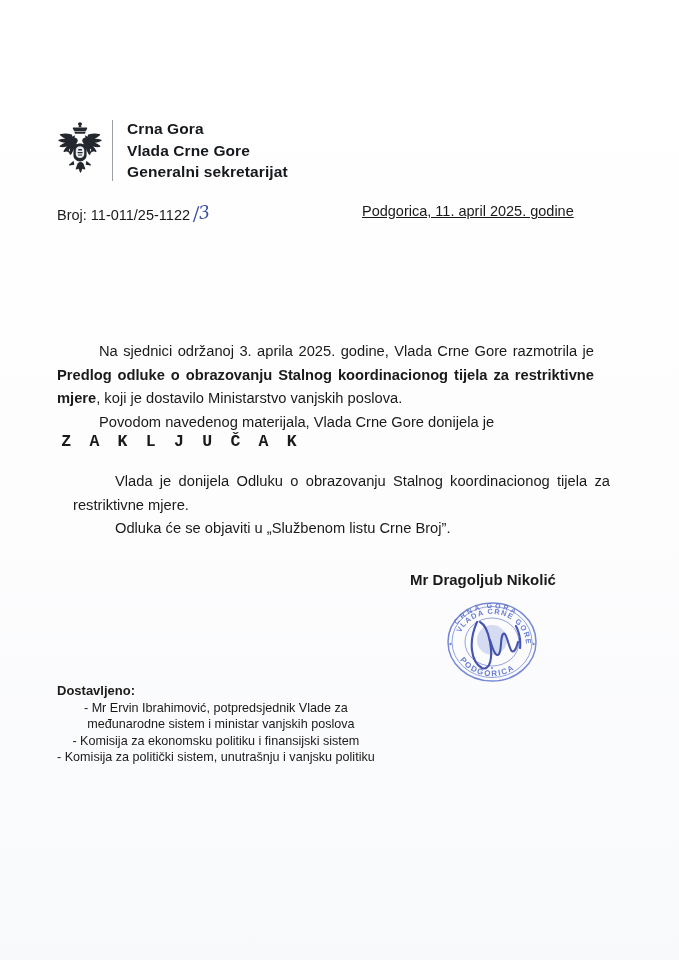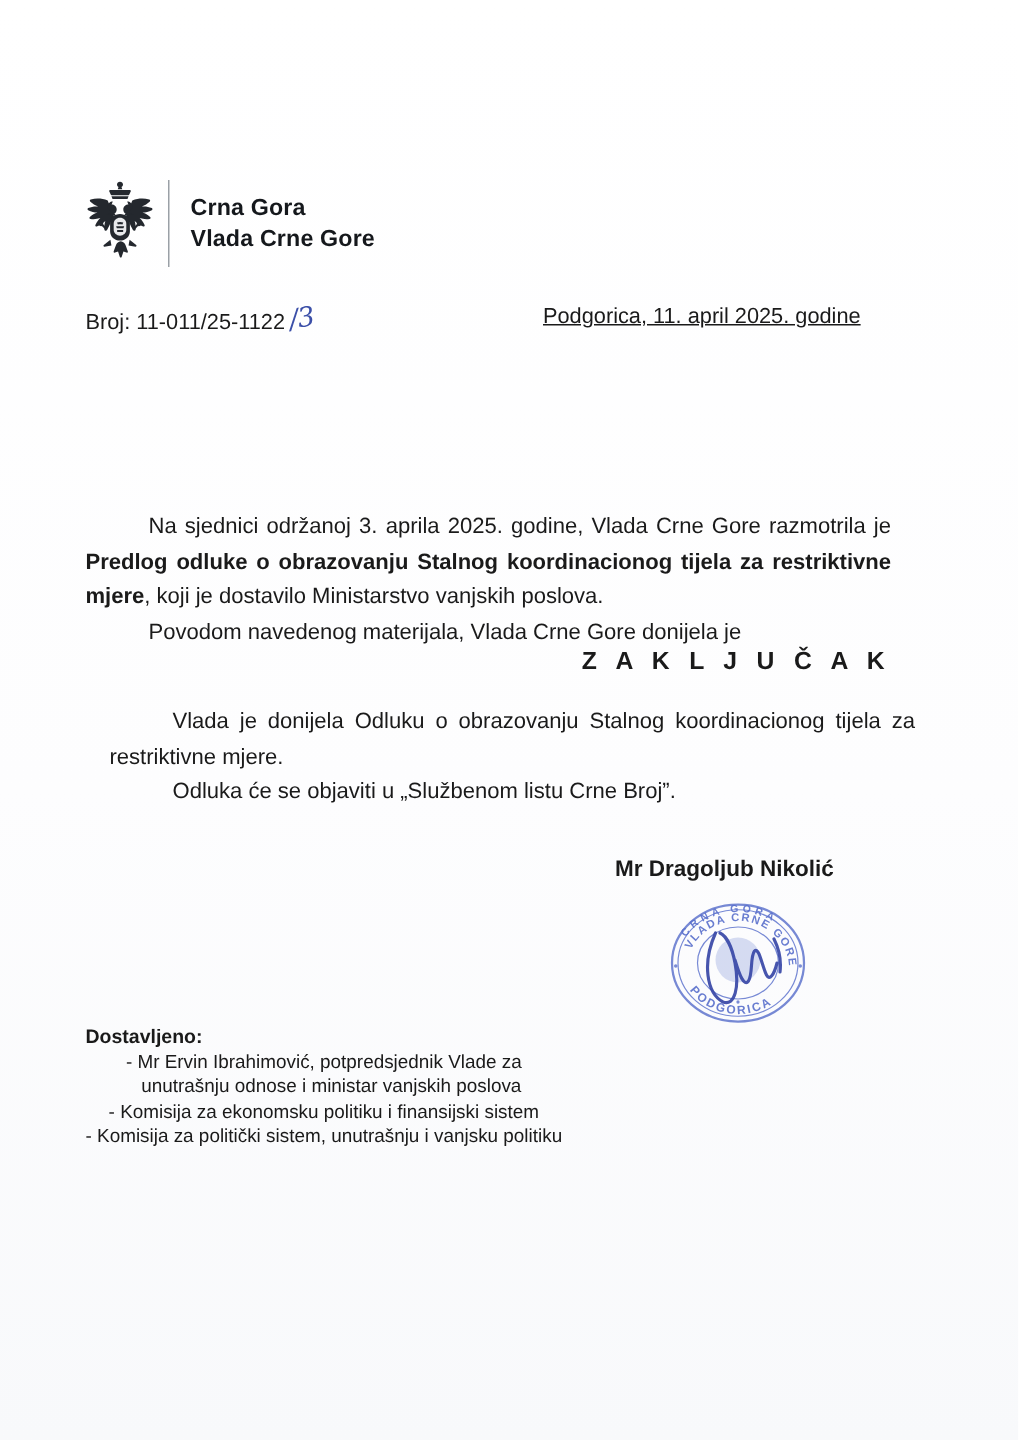--- a/index.html
+++ b/index.html
@@ -101,25 +101,26 @@
     margin: 0;
   }
   .para.indent { text-indent: 42px; }
   .para b { font-weight: bold; }
 
   #zakljucak {
     position: absolute;
     left: 0;
     top: 92px;
     width: 537px;
-    text-align: right;
+    text-align: left;
     font-size: 16.5px;
     font-weight: bold;
     letter-spacing: 4.2px;
     text-indent: 4.2px;
+    font-family: Liberation Mono, monospace;
   }
 
   #body-block-2 {
     position: absolute;
     left: 0;
     top: 130px;
     width: 537px;
     margin-left: 16px;
   }
 
@@ -195,20 +196,21 @@
           <path d="M40.6 29.8a1.5 1.5 0 1 0 0 3 1.5 1.5 0 0 0 0-3z"></path>
 
           <path d="M28 42.8c1.6 0 3 .9 3.6 2.3l1.6 4.4c.2.6-.3 1.1-.9.9l-2-.7-1.2 3.6c-.2.6-1 .6-1.2 0l-1.2-3.6-2 .7c-.6.2-1.1-.3-.9-.9l1.6-4.4c.6-1.4 2-2.3 3.6-2.3z"></path>
           <path d="M21.6 41.8l-4.4 3.6c-.5.4-.1 1.2.5 1.1l4.6-.8zm12.8 0l4.4 3.6c.5.4.1 1.2-.5 1.1l-4.6-.8z"></path>
         </g>
       </svg>
       <div id="header-divider"></div>
       <div id="letterhead-text">
         <div>Crna Gora</div>
         <div>Vlada Crne Gore</div>
+        <div>Generalni sekretarijat</div>
       </div>
     </div>
 
     <div id="refline">
       <span>Broj: 11-011/25-1122</span><span id="ref-handwritten">/3</span>
     </div>
 
     <div id="placedate">Podgorica, 11. april 2025. godine</div>
 
     <div id="body-block">
@@ -268,21 +270,21 @@
           <path d="M60 42 C 63 52, 66 60, 69 56 C 72 51, 70 40, 73 36 C 76 33, 78 46, 81 52 C 83 56, 86 52, 88 44"></path>
           <path d="M86 28 C 89 34, 91 42, 90 50"></path>
         </g>
       </svg>
     </div>
 
     <div id="dostavljeno">
       <div id="dostavljeno-title">Dostavljeno:</div>
       <div class="dost-item">
         <span>- Mr Ervin Ibrahimović, potpredsjednik Vlade za</span>
-        <span class="cont">unutrašnju odnose i ministar vanjskih poslova</span>
+        <span class="cont">međunarodne sistem i ministar vanjskih poslova</span>
       </div>
       <div class="dost-item">
         <span>- Komisija za ekonomsku politiku i finansijski sistem</span>
       </div>
       <div class="dost-item">
         <span>- Komisija za politički sistem, unutrašnju i vanjsku politiku</span>
       </div>
     </div>
 
   </div>

